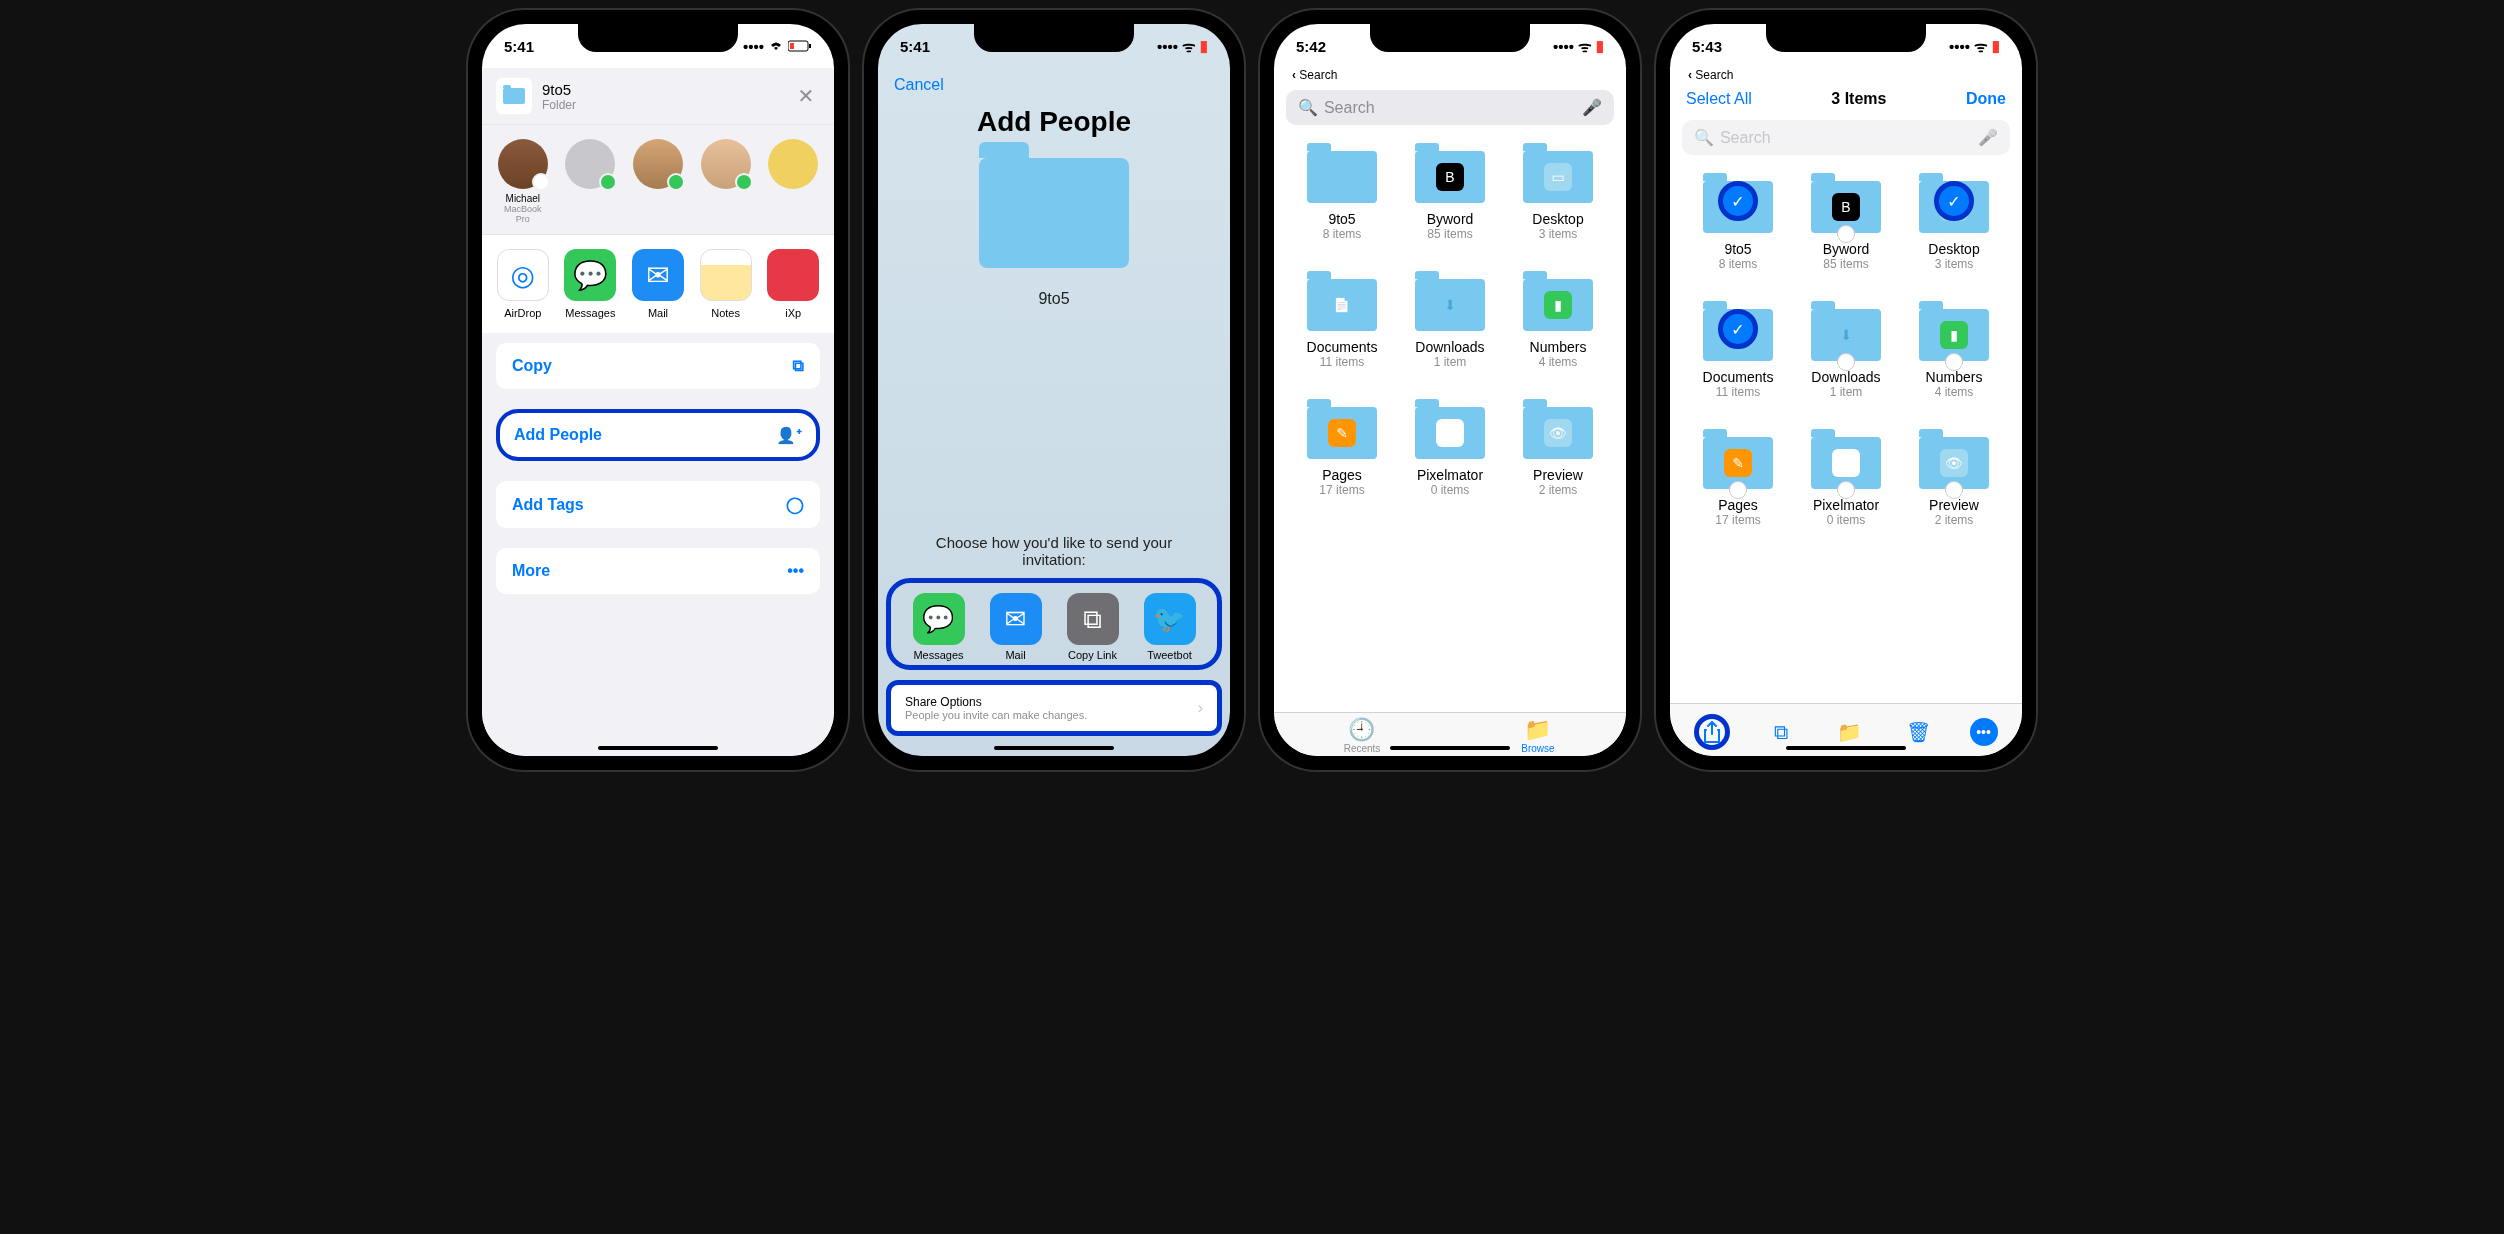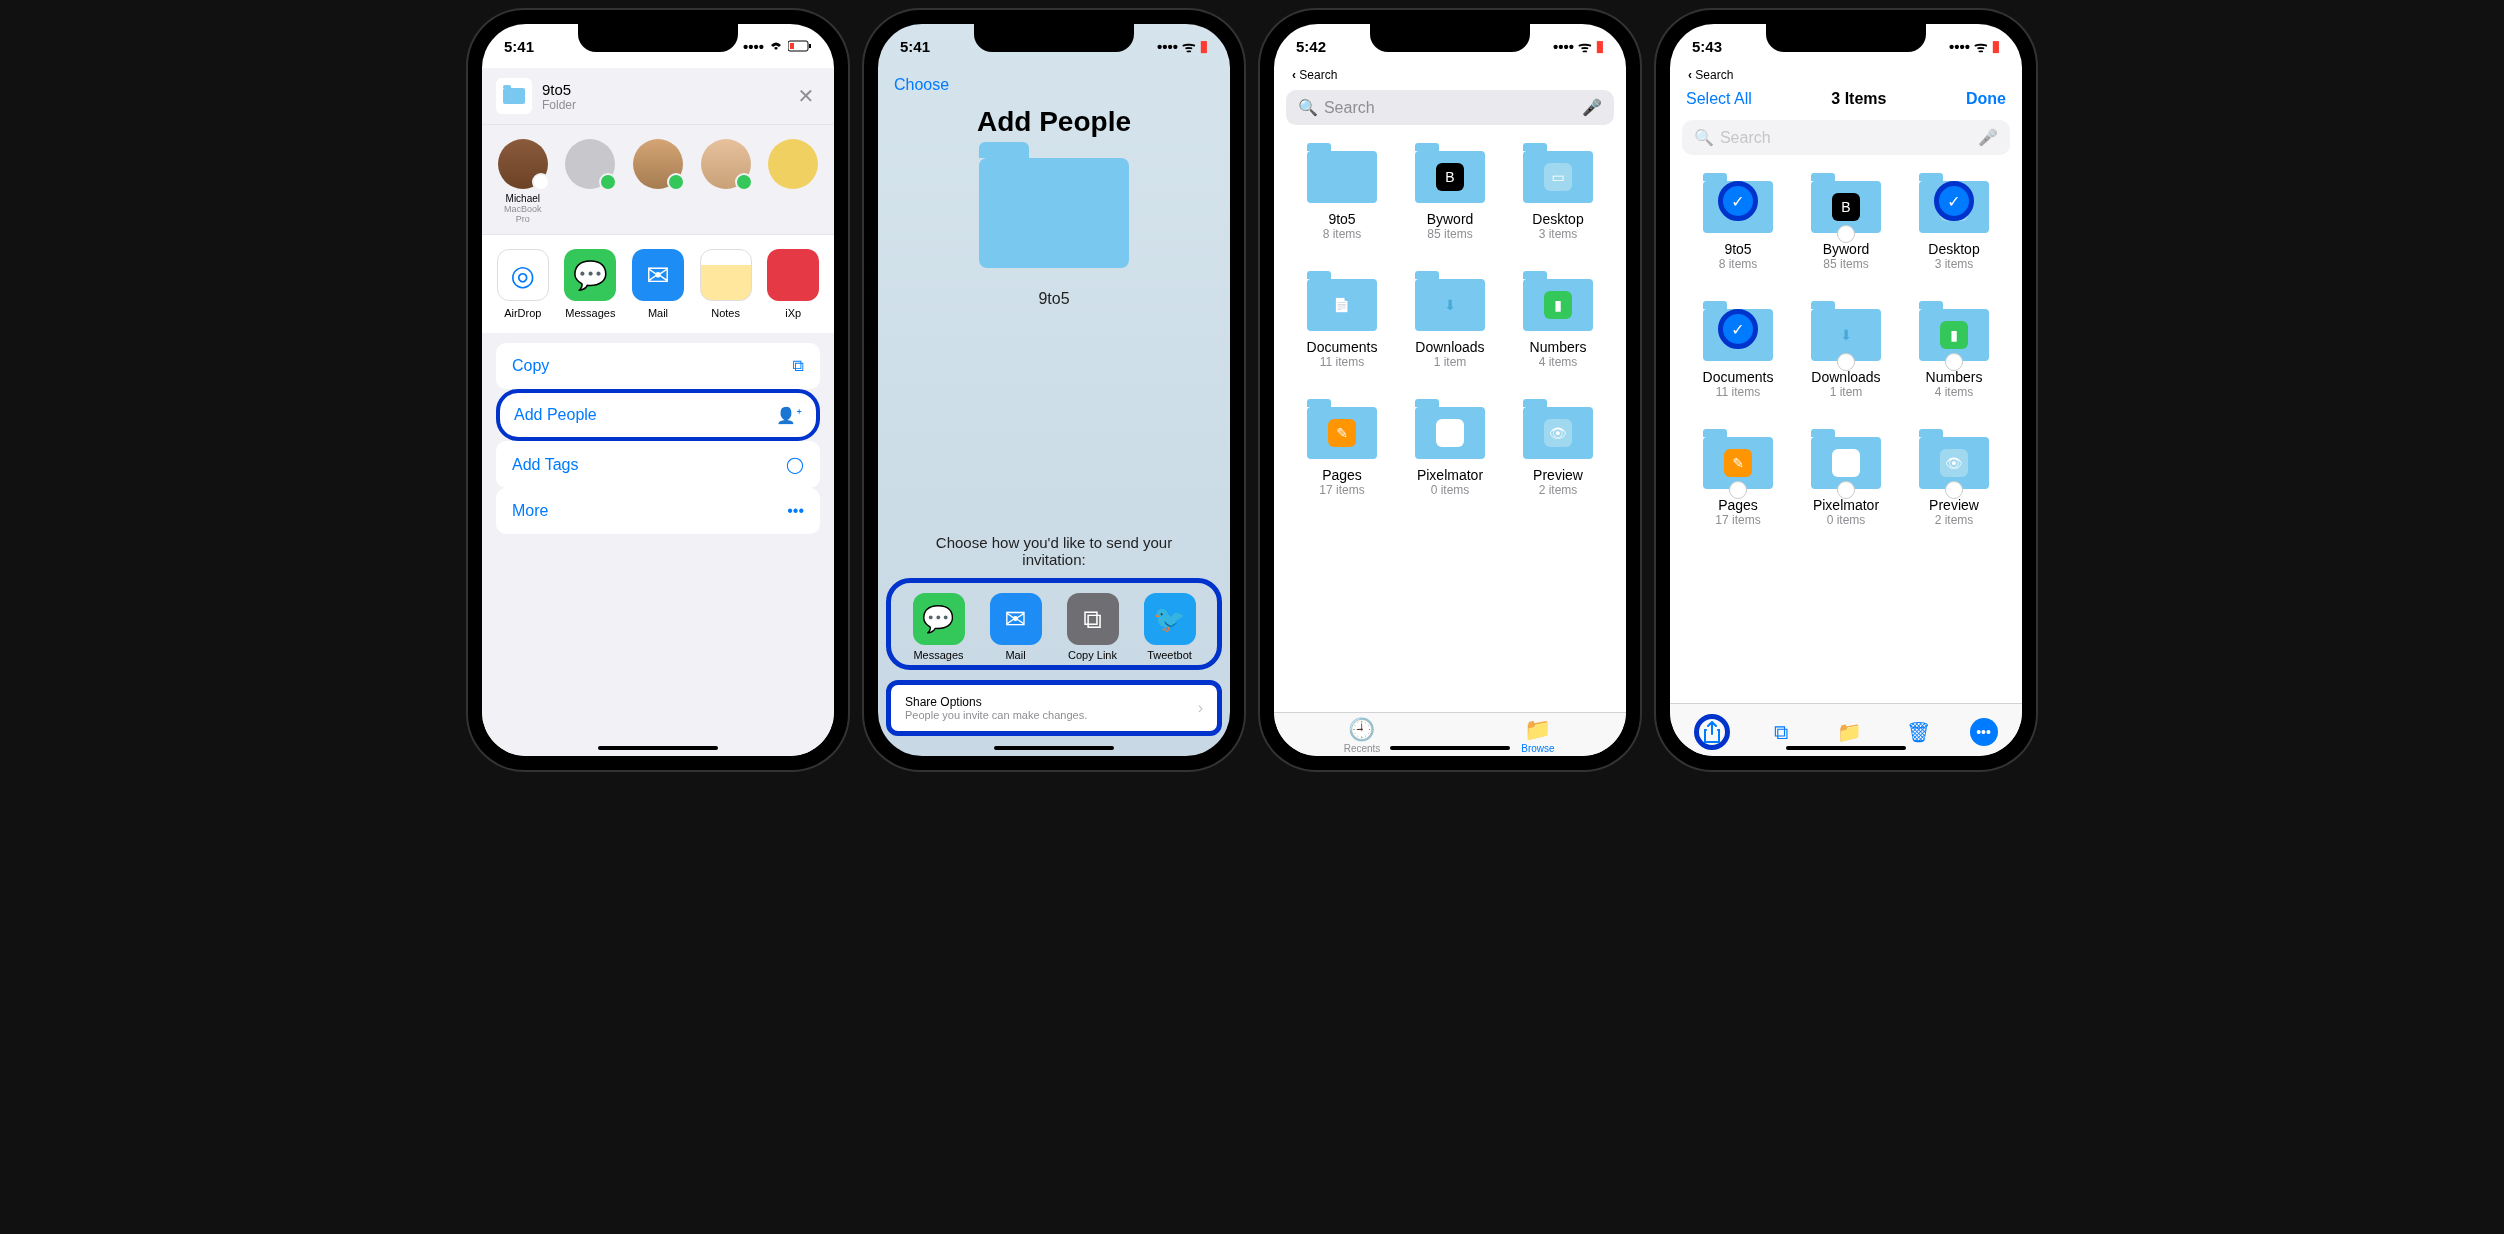--- a/index.html
+++ b/index.html
@@ -32,21 +32,21 @@
   .badge.airdrop { background: #fff; }
   .badge.msg { background: #34c759; }
   .apps-row { display: flex; gap: 14px; padding: 14px; background: #fff; border-top: 1px solid #e5e5e8; overflow: hidden; }
   .app { display: flex; flex-direction: column; align-items: center; width: 62px; font-size: 11px; }
   .app-icon { width: 52px; height: 52px; border-radius: 12px; margin-bottom: 6px; display: flex; align-items: center; justify-content: center; font-size: 28px; color: #fff; }
   .ai-airdrop { background: #fff; border: 1px solid #ddd; color: #007aff; }
   .ai-messages { background: #34c759; }
   .ai-mail { background: #1e8cf5; }
   .ai-notes { background: #fff; border: 1px solid #ddd; }
   .ai-other { background: #e63946; }
-  .actions { padding: 10px 14px; display: flex; flex-direction: column; gap: 0; }
+  .actions { padding: 10px 14px; display: flex; flex-direction: column; gap: 20px; font-weight: bold; }
   .action-item { background: #fff; border-radius: 10px; padding: 14px 16px; display: flex; justify-content: space-between; align-items: center; color: #007aff; font-size: 16px; }
   .action-item.highlight { border: 4px solid #0033cc; border-radius: 22px; padding: 11px 14px; }
   .home-ind { position: absolute; bottom: 6px; left: 50%; transform: translateX(-50%); width: 120px; height: 4px; background: #000; border-radius: 4px; }
   .nav-cancel { color: #007aff; font-size: 16px; padding: 8px 16px; }
   .addp-title { font-size: 28px; font-weight: 600; text-align: center; margin-top: 4px; }
   .addp-sub { font-size: 14px; text-align: center; padding: 6px 30px 20px; color: #333; }
   .big-folder-wrap { display: flex; justify-content: center; padding: 20px 0 8px; }
   .big-folder { width: 150px; height: 110px; background: #78c8f0; border-radius: 8px; position: relative; }
   .big-folder::before { content: ""; position: absolute; top: -16px; left: 0; width: 50px; height: 16px; background: #78c8f0; border-radius: 6px 6px 0 0; }
   .folder-name { text-align: center; font-size: 16px; padding: 14px 0 24px; color: #222; }
@@ -204,21 +204,21 @@
     <div class="notch"></div>
     <div class="status-bar light">
       <span>5:41</span>
       <div class="status-right">
           <span>••••</span>
           <span>ᯤ</span>
           <span style="color:#ff3b30">▮</span>
         </div>
     </div>
     <div style="flex:1;display:flex;flex-direction:column;">
-      <div class="nav-cancel">Choose</div>
+      <div class="nav-cancel">Cancel</div>
       <div class="addp-title">Add People</div>
       <div class="big-folder-wrap">
           <div class="big-folder"></div>
         </div>
       <div class="folder-name">9to5</div>
       <div style="flex:1"></div>
       <div class="invite-label">Choose how you'd like to send your invitation:</div>
       <div class="invite-apps">
         <div class="invite-app">
             <div class="invite-icon ii-msg">💬</div>

